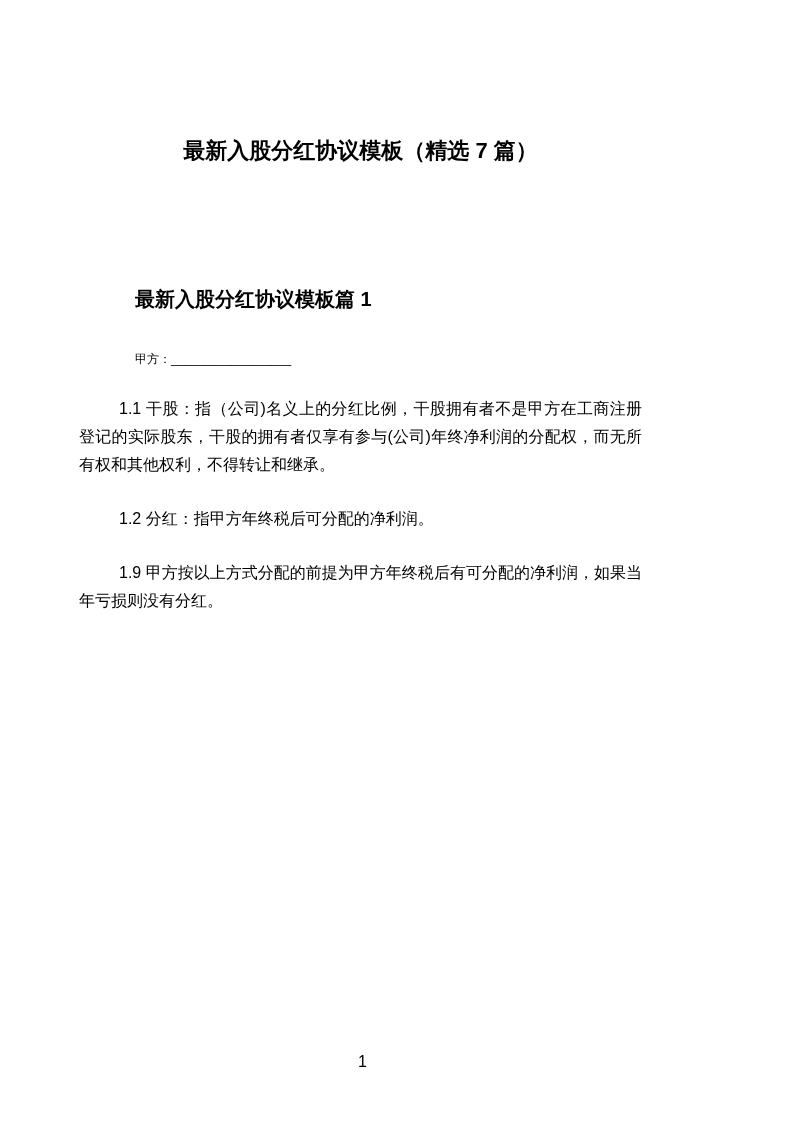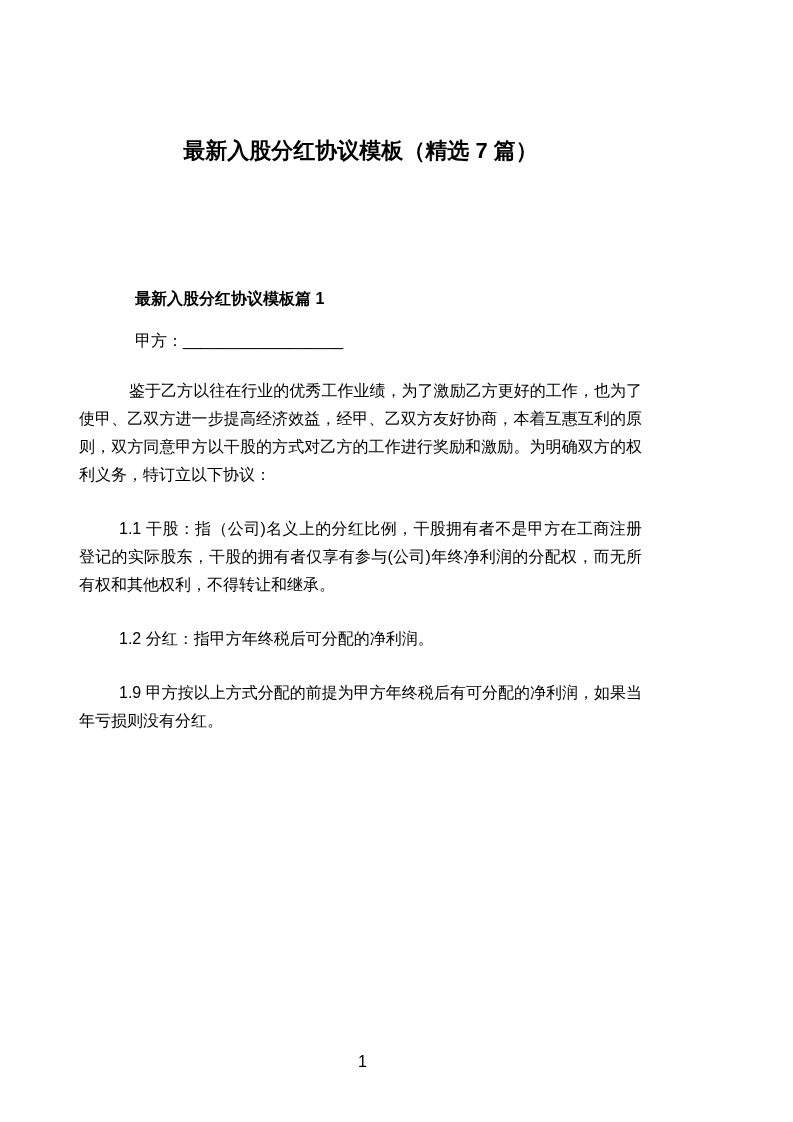--- a/index.html
+++ b/index.html
@@ -19,28 +19,28 @@
     overflow: hidden;
   }
   .doc-title {
     font-size: 22px;
     font-weight: bold;
     line-height: 33px;
     text-align: center;
     margin: 0 0 118px 0;
   }
   .section-heading {
-    font-size: 16px;
+    font-size: 20px;
     font-weight: bold;
     line-height: 28px;
     text-indent: 56px;
-    margin: 0 0 14px 0;
+    margin: 0 0 32px 0;
   }
   .party-line {
-    font-size: 16px;
+    font-size: 12px;
     line-height: 28px;
     text-indent: 56px;
     margin: 8px 0 22px 0;
   }
   .party-line.b {
     margin-bottom: 26px;
   }
   .para {
     font-size: 16px;
     line-height: 28px;
@@ -65,21 +65,20 @@
 
 <div class="page">
 
   <h1 class="doc-title">最新入股分红协议模板（精选 7 篇）</h1>
 
   <h2 class="section-heading">最新入股分红协议模板篇 1</h2>
 
   <p class="party-line">甲方：__________________</p>
 
 
-  <p class="para indent-lg">鉴于乙方以往在行业的优秀工作业绩，为了激励乙方更好的工作，也为了使甲、乙双方进一步提高经济效益，经甲、乙双方友好协商，本着互惠互利的原则，双方同意甲方以干股的方式对乙方的工作进行奖励和激励。为明确双方的权利义务，特订立以下协议：</p>
 
 
   <p class="para">1.1 干股：指（公司)名义上的分红比例，干股拥有者不是甲方在工商注册登记的实际股东，干股的拥有者仅享有参与(公司)年终净利润的分配权，而无所有权和其他权利，不得转让和继承。</p>
 
   <p class="para">1.2 分红：指甲方年终税后可分配的净利润。</p>
 
 
 
   <p class="para">1.9 甲方按以上方式分配的前提为甲方年终税后有可分配的净利润，如果当年亏损则没有分红。</p>
 

